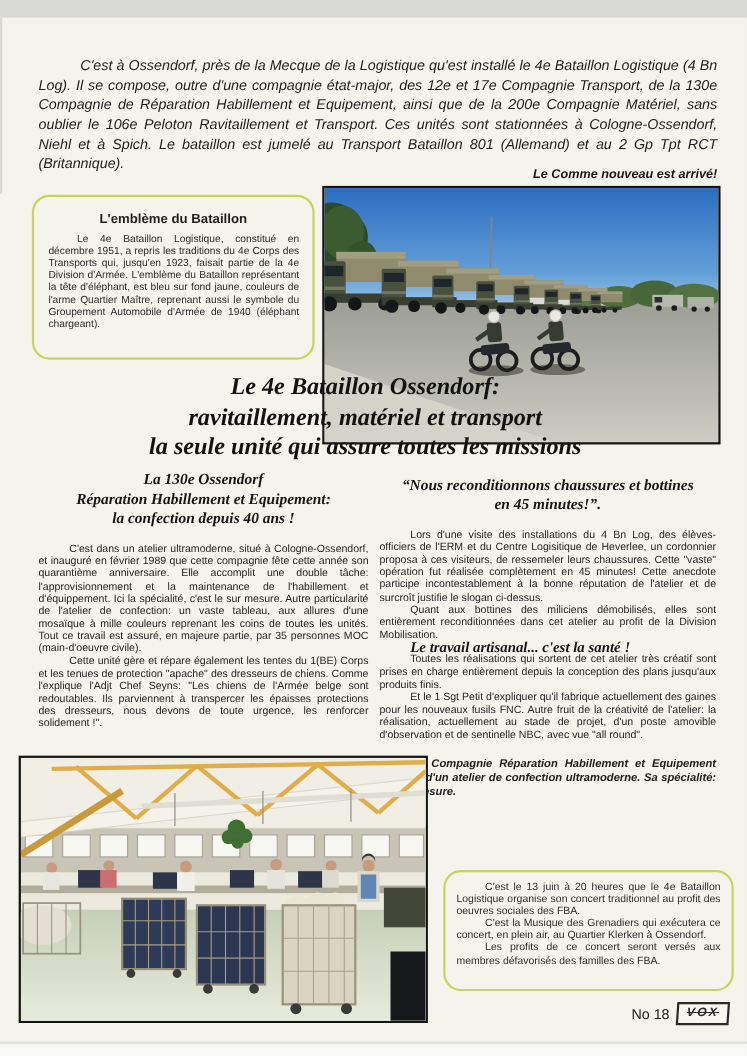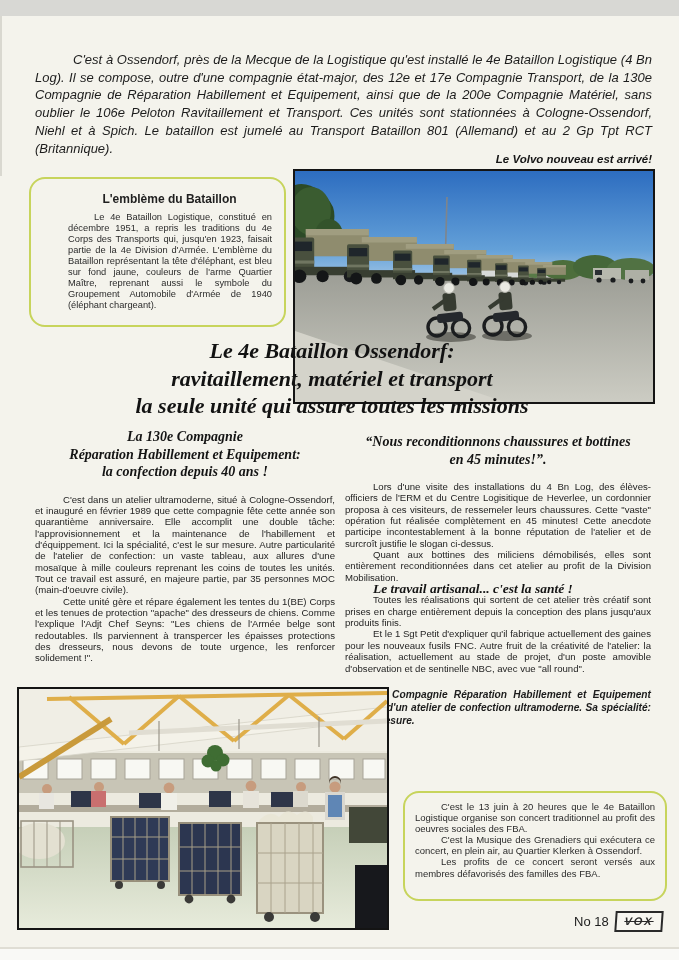--- a/index.html
+++ b/index.html
@@ -23,21 +23,21 @@
   
   .photo{position:absolute;border:2px solid #141414;box-sizing:border-box;background:#cfcfc6;}
   .photo svg{display:block;width:100%;height:100%;}
   #trucks-photo{left:293px;top:153px;width:362px;height:235px;z-index:1;}
   #workshop-photo{left:17px;top:671px;width:372px;height:243px;z-index:1;}
   
   .green-box{
     position:absolute;border:2.5px solid #c7d45c;border-radius:16px;
     box-sizing:border-box;background:#f4f3ec;z-index:2;
   }
-  #embleme-box{left:29px;top:161px;width:257px;height:150px;padding-left:24px;}
+  #embleme-box{left:29px;top:161px;width:257px;height:150px;}
   #embleme-box h3{
     margin:13px 10px 6px;text-align:center;
     font-size:12px;font-weight:bold;color:#1f1f1f;
   }
   #embleme-box p{
     margin:0 12px 0 13px;font-size:9.3px;line-height:11px;
     text-align:justify;text-indent:26px;color:#2b2b2b;
   }
   
   .main-title{
@@ -84,21 +84,21 @@
   #page-bottom{position:absolute;left:0;top:933px;width:679px;height:27px;background:#f9f9f6;}
   #edge-left{position:absolute;left:0;top:0;width:2px;height:160px;background:#d9d8d0;}
 </style>
 </head>
 <body>
 
 <div id="page">
 
   <p class="intro">C'est à Ossendorf, près de la Mecque de la Logistique qu'est installé le 4e Bataillon Logistique (4 Bn Log). Il se compose, outre d'une compagnie état-major, des 12e et 17e Compagnie Transport, de la 130e Compagnie de Réparation Habillement et Equipement, ainsi que de la 200e Compagnie Matériel, sans oublier le 106e Peloton Ravitaillement et Transport. Ces unités sont stationnées à Cologne-Ossendorf, Niehl et à Spich. Le bataillon est jumelé au Transport Bataillon 801 (Allemand) et au 2 Gp Tpt RCT  (Britannique).</p>
 
-  <div class="volvo-caption">Le Volvo nouveau est arrivé!</div>
+  <div class="volvo-caption">Le Comme nouveau est arrivé!</div>
 
   <div class="photo" id="trucks-photo">
     <svg viewBox="0 0 358 231" preserveAspectRatio="none">
       <defs>
         <linearGradient id="sky" x1="0" y1="0" x2="0" y2="1">
           <stop offset="0" stop-color="#2d6dc0"></stop>
             <stop offset="0.7" stop-color="#63a0d8"></stop>
             <stop offset="1" stop-color="#a6c8e6"></stop>
         </linearGradient>
         <linearGradient id="pav" x1="0" y1="0" x2="0" y2="1">
@@ -181,21 +181,21 @@
   </div>
 
   <div class="main-title">
     <div>Le 4e Bataillon Ossendorf:</div>
     <div>ravitaillement, matériel et transport</div>
     <div>la seule unité qui assure toutes les missions</div>
   </div>
 
   <div class="col" id="left-col">
     <div class="serif-head">
-      <div>La 130e Compagnie</div>
+      <div>La 130e Ossendorf</div>
       <div>Réparation Habillement et Equipement:</div>
       <div>la confection depuis 40 ans !</div>
     </div>
     <p>C'est dans un atelier ultramoderne, situé à Cologne-Ossendorf, et inauguré en février 1989 que cette compagnie fête cette année son quarantième anniversaire. Elle accomplit une double tâche: l'approvisionnement et la maintenance de l'habillement et d'équippement. Ici la spécialité, c'est le sur mesure. Autre particularité de l'atelier de confection: un vaste tableau, aux allures d'une mosaïque à mille couleurs reprenant les coins de toutes les unités. Tout ce travail est assuré, en majeure partie, par 35 personnes MOC (main-d'oeuvre civile).</p>
     <p>Cette unité gère et  répare également les tentes du 1(BE) Corps et les tenues de protection "apache" des dresseurs de chiens. Comme l'explique l'Adjt Chef Seyns: "Les chiens de l'Armée belge sont redoutables. Ils parviennent à transpercer les épaisses protections des dresseurs, nous devons de toute urgence, les renforcer solidement !".</p>
   </div>
 
   <div class="col" id="right-col">
     <div class="serif-head">
       <div>“Nous reconditionnons chaussures et bottines</div>

